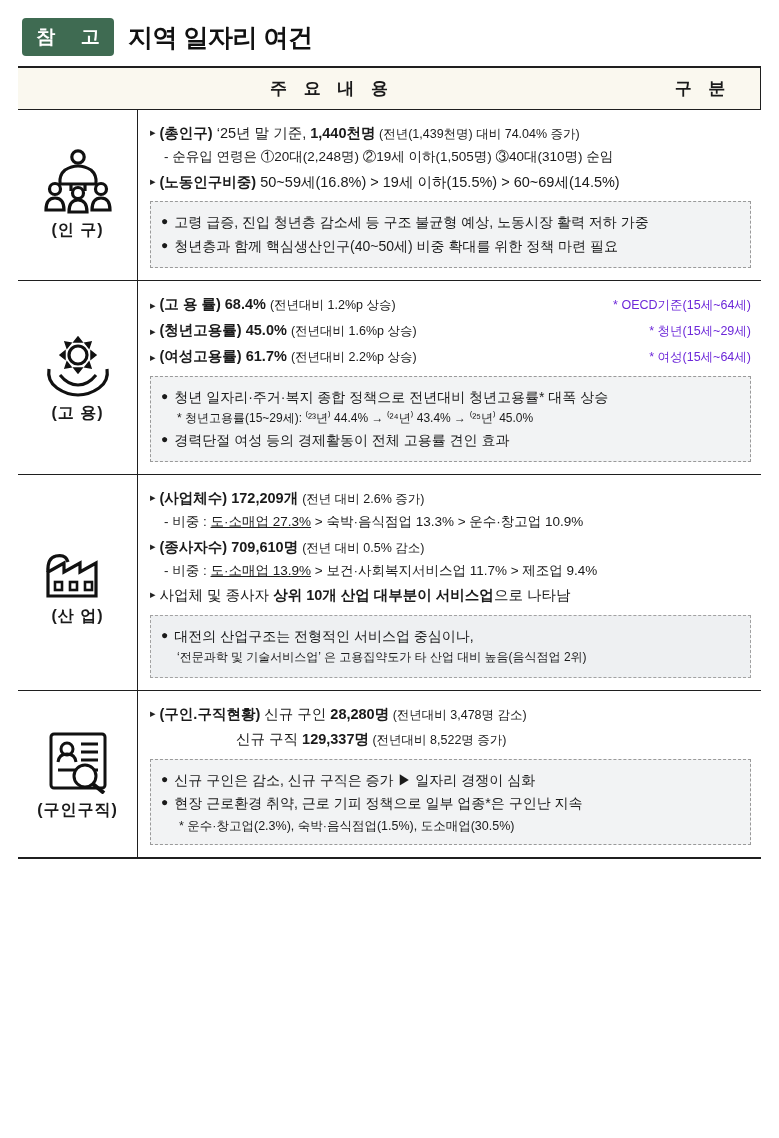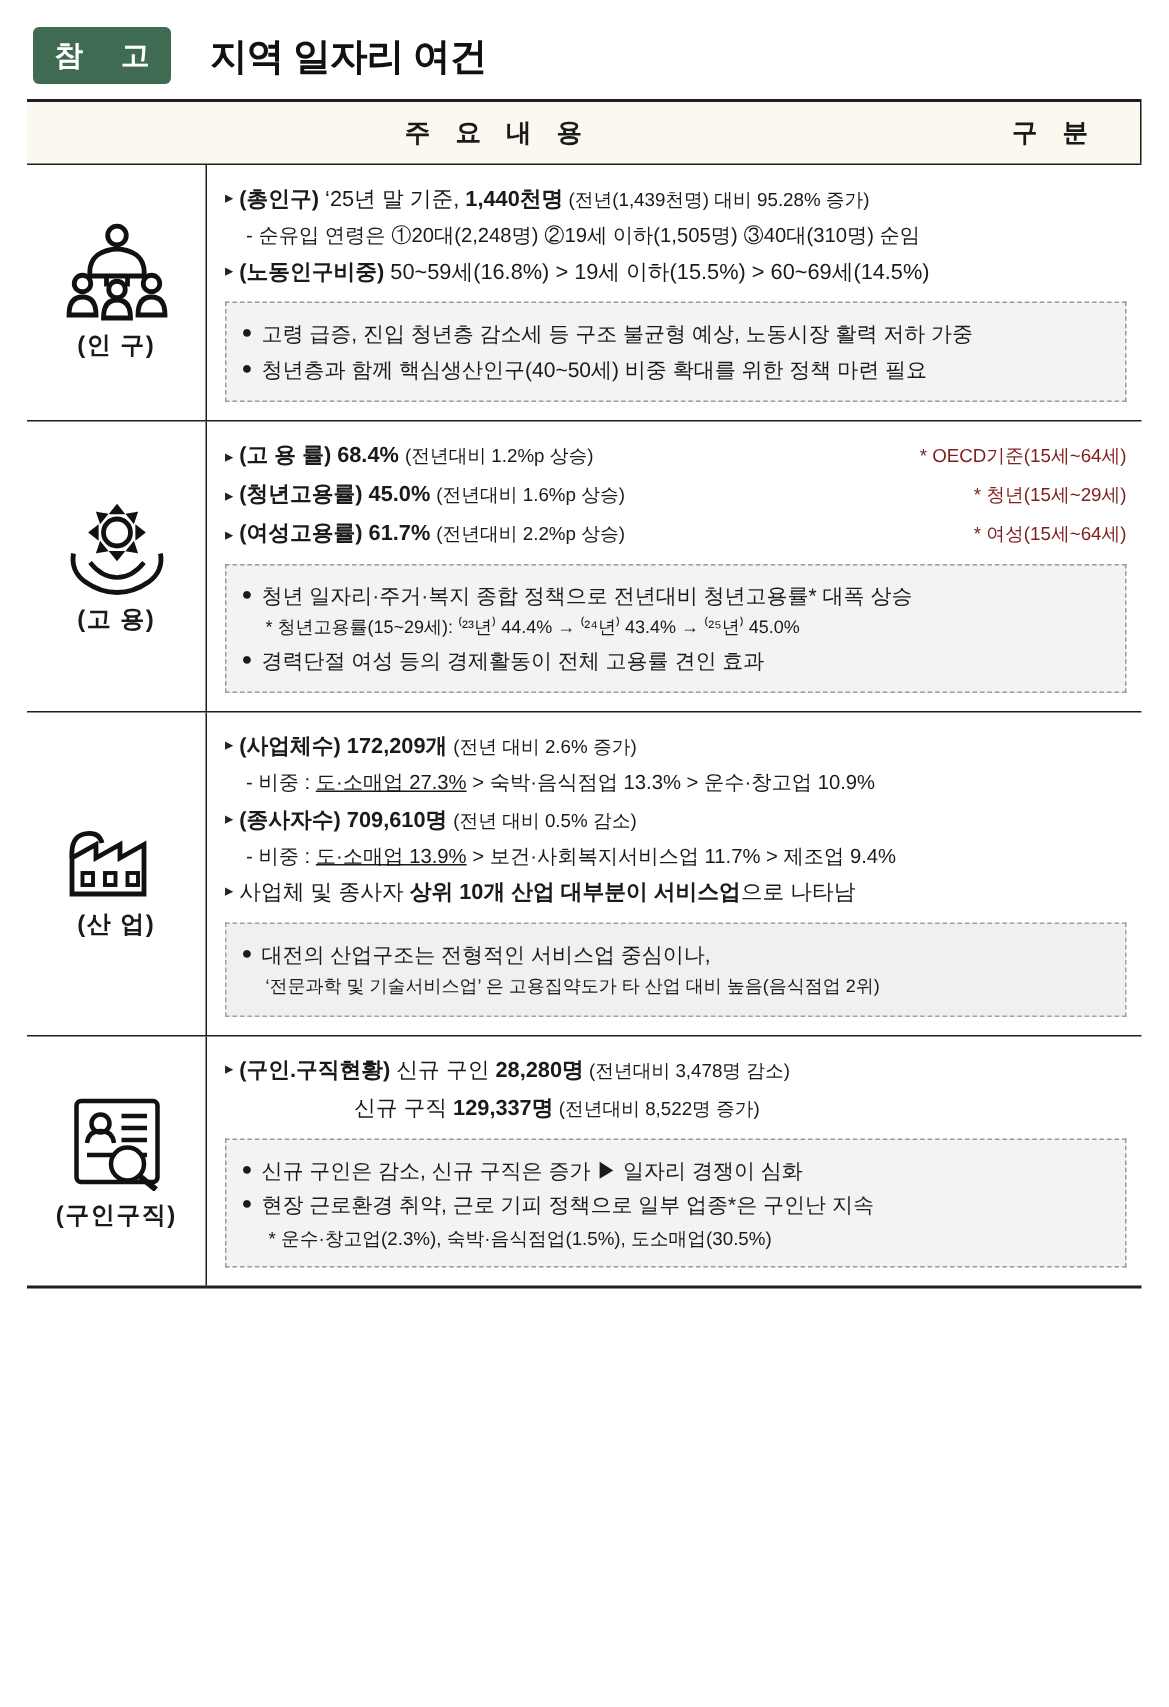--- a/index.html
+++ b/index.html
@@ -19,21 +19,21 @@
     width: 779px;
     height: 1138px;
     box-sizing: border-box;
     padding: 14px 18px 0 18px;
   }
 
   
   .header {
     display: flex;
     align-items: center;
-    gap: 26px;
+    gap: 14px;
     padding: 4px 0 10px 4px;
   }
   .ref-badge {
     width: 92px;
     height: 38px;
     background: #3f6b52;
     color: #ffffff;
     border-radius: 4px;
     display: flex;
     align-items: center;
@@ -121,21 +121,21 @@
     line-height: 1.5;
     margin: 0 0 3px 14px;
     white-space: nowrap;
   }
   .b { font-weight: bold; }
   .u { text-decoration: underline; }
   .small { font-size: 12.5px; }
   .note-col {
     display: inline-block;
     font-size: 12.5px;
-    color: #7f1d1d;
+    color: #6d28d9;
     margin-left: 16px;
   }
   .flexrow { display: flex; align-items: baseline; }
   .grow { flex: 1; }
 
   .notebox {
     background: #f2f3f4;
     border: 1px dashed #9a9a9a;
     margin-top: 8px;
     padding: 8px 10px 9px 10px;
@@ -207,21 +207,21 @@
             <circle cx="37" cy="45" r="5.5"></circle>
             <path d="M28 64 q0 -12 9 -12 q9 0 9 12Z"></path>
           </svg>
         </span>
         <span class="cat-label">(인 구)</span>
       </div>
       <div class="cell-main">
         <div class="bullet-line">
           <span class="tri">▸</span>
           <span>
-            <span class="b">(총인구)</span><span> ‘25년 말 기준, </span><span class="b">1,440천명</span><span class="small"> (전년(1,439천명) 대비 95.28% 증가)</span>
+            <span class="b">(총인구)</span><span> ‘25년 말 기준, </span><span class="b">1,440천명</span><span class="small"> (전년(1,439천명) 대비 74.04% 증가)</span>
           </span>
         </div>
         <div class="sub-line">
           <span>- </span><span>순유입 연령은 ①20대(2,248명) ②19세 이하(1,505명) ③40대(310명) 순임</span>
         </div>
         <div class="bullet-line">
           <span class="tri">▸</span>
           <span>
             <span class="b">(노동인구비중)</span><span> 50~59세(16.8%) &gt; 19세 이하(15.5%) &gt; 60~69세(14.5%)</span>
           </span>

